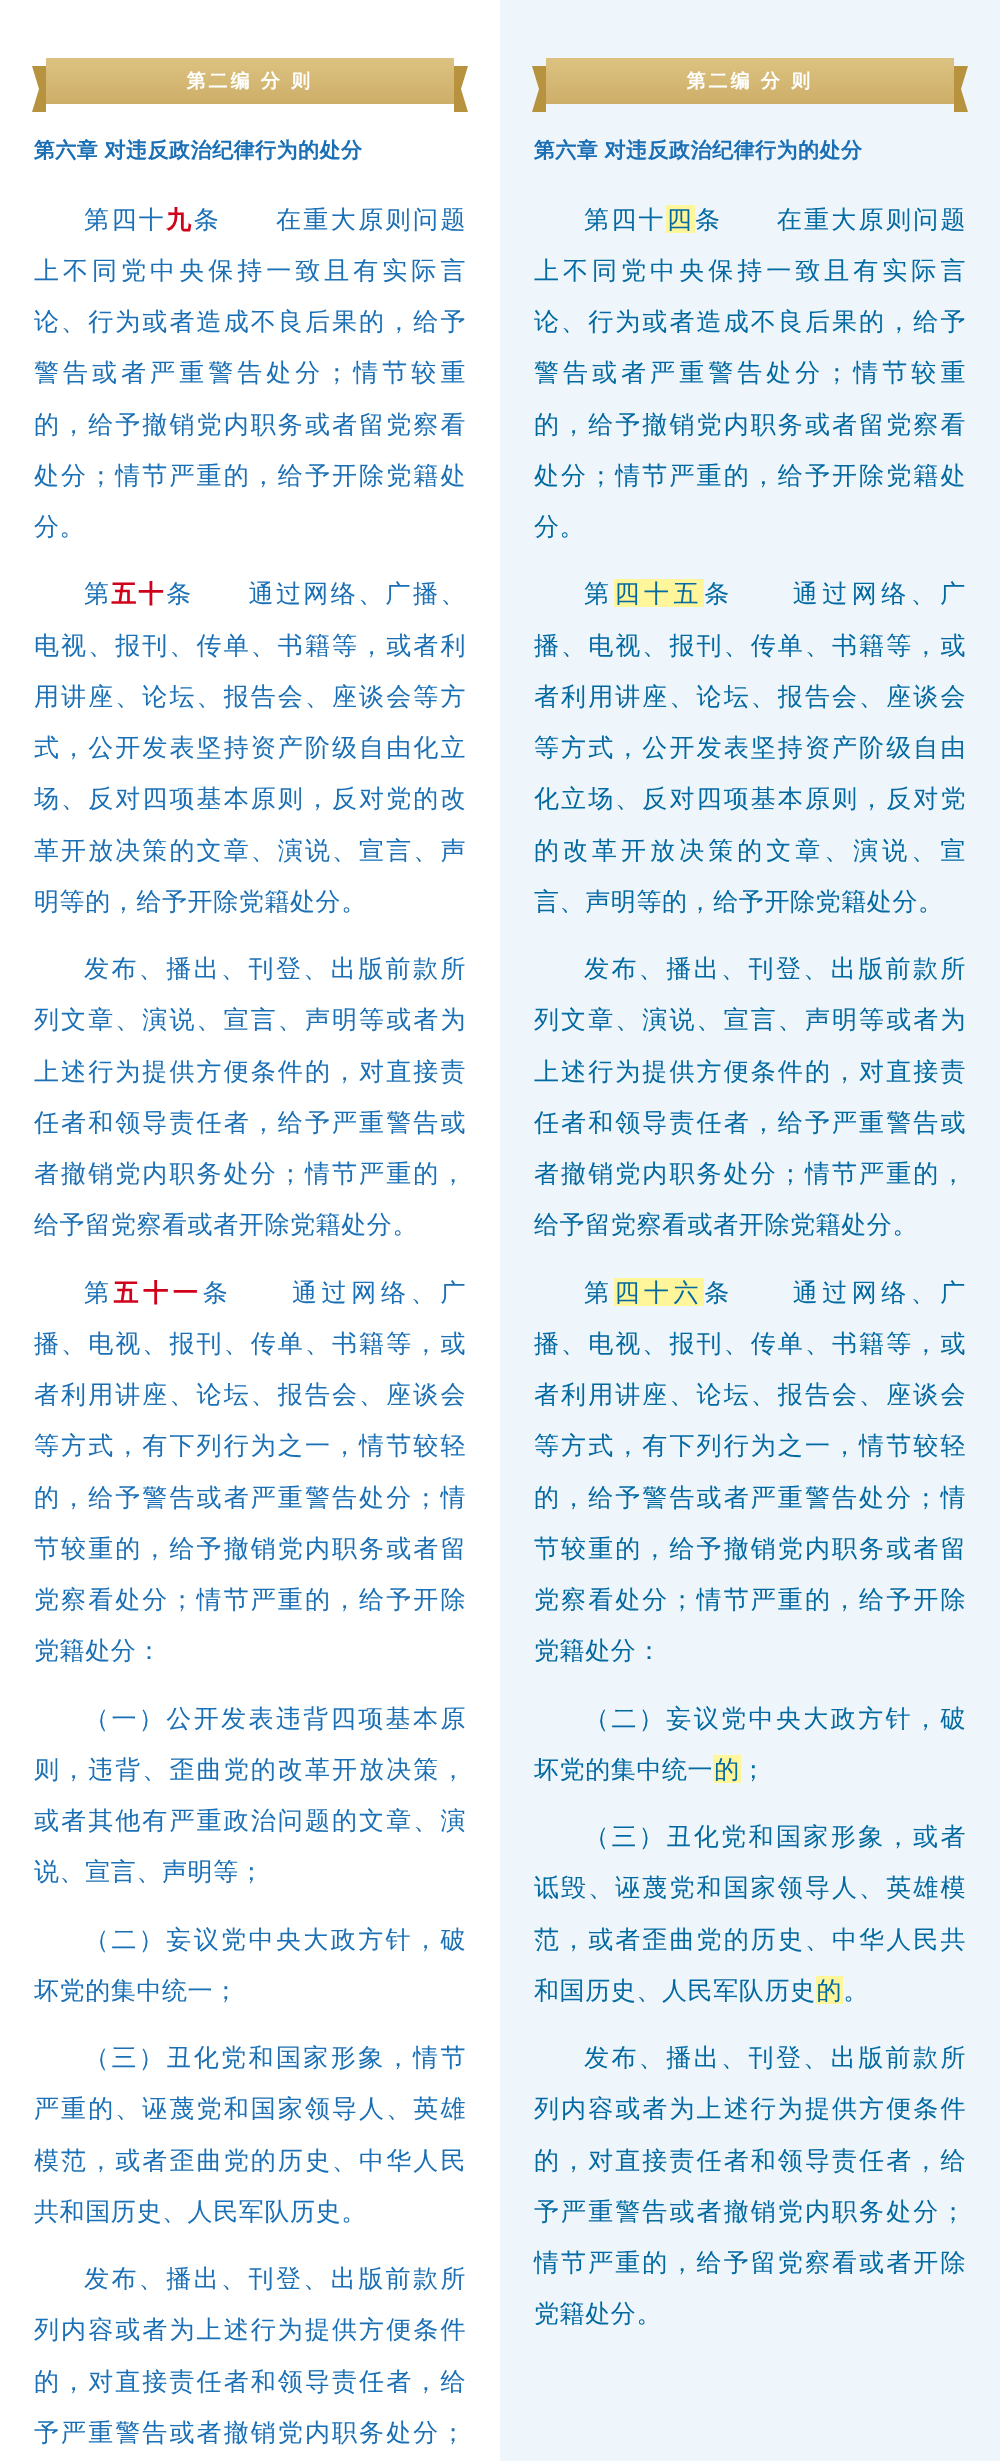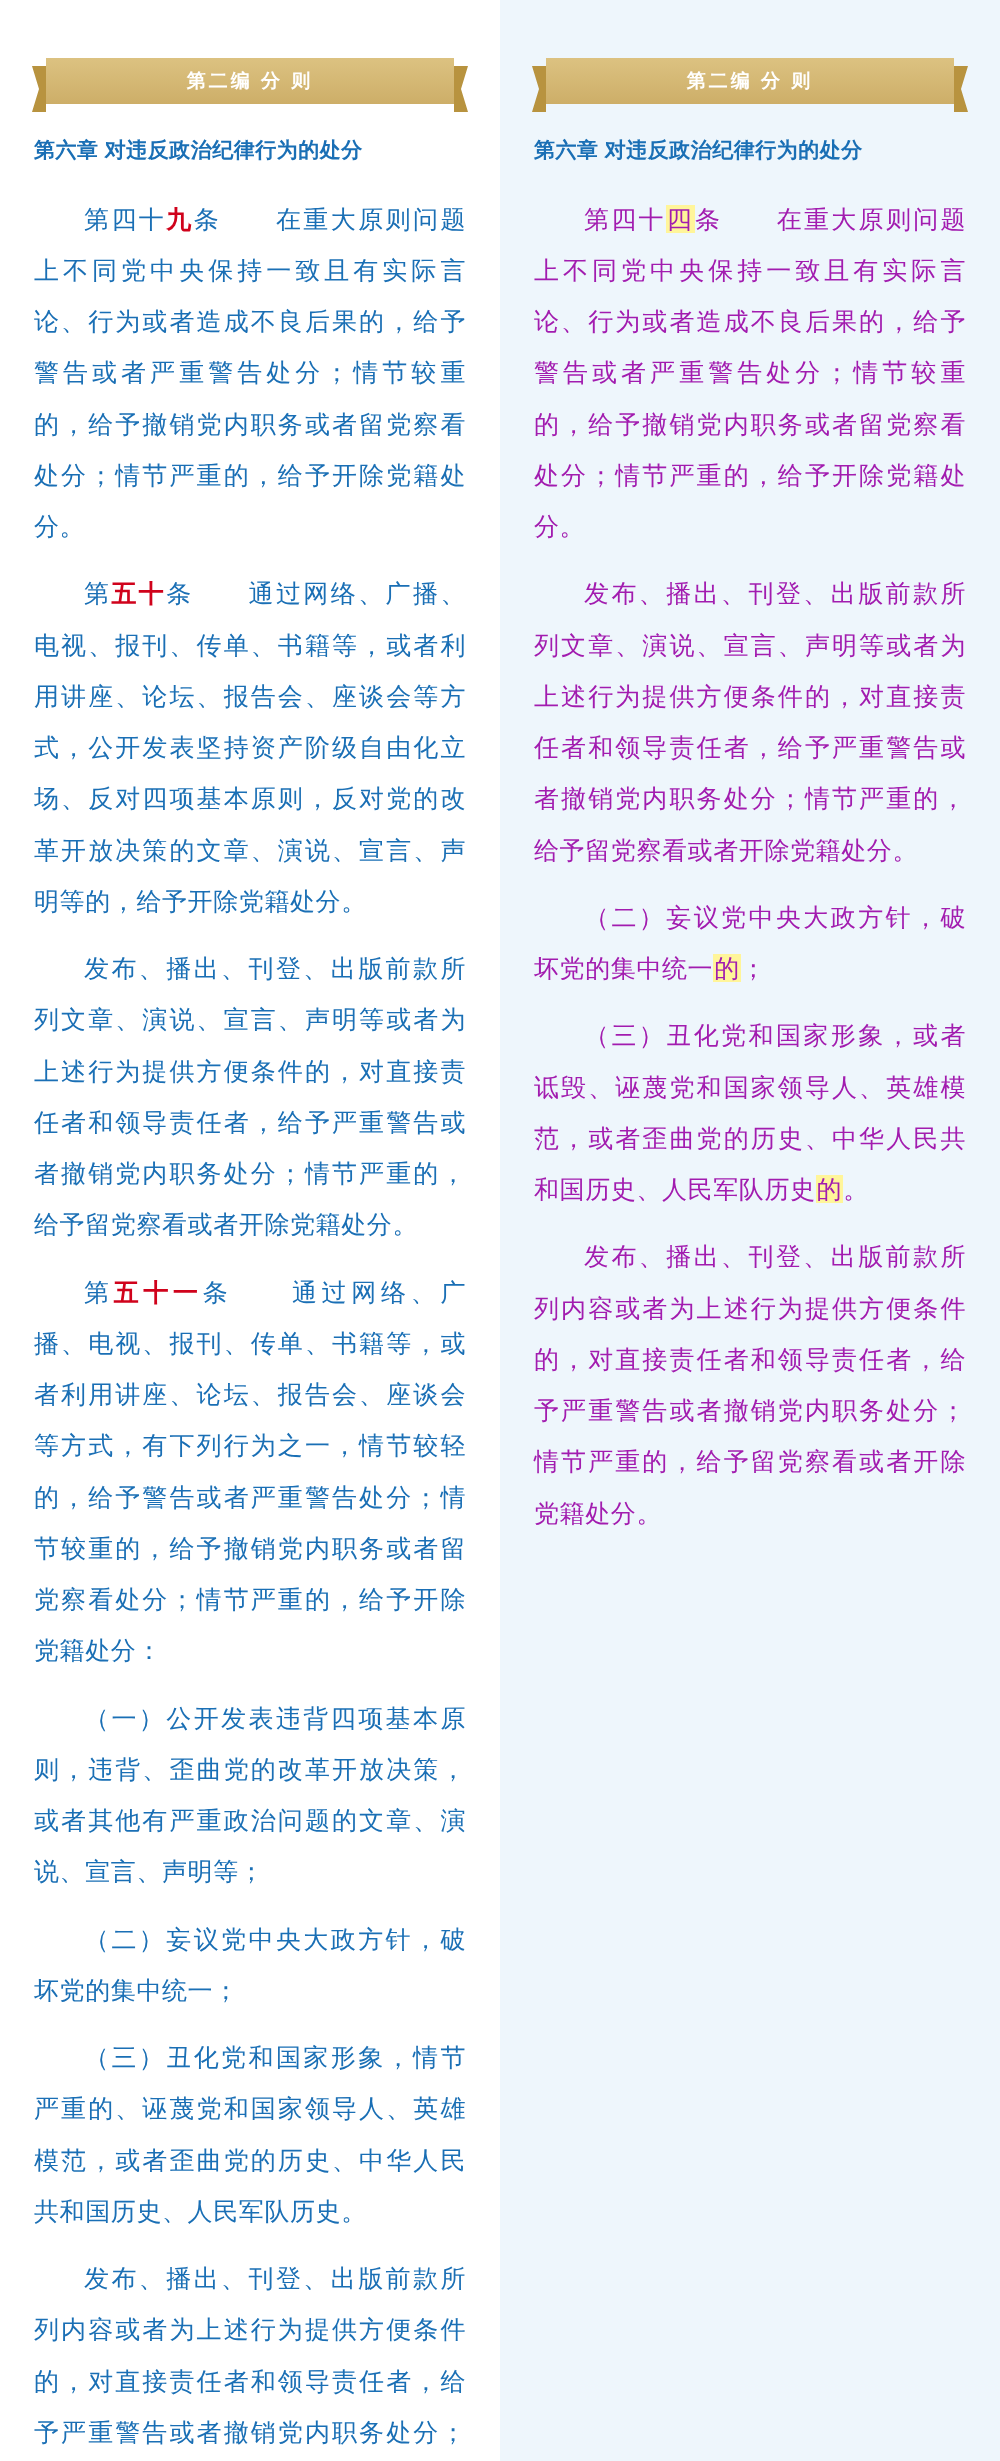--- a/index.html
+++ b/index.html
@@ -71,21 +71,21 @@
   .chapter-right { color: #1a6fb5; }
 
   .body-text {
     margin-top: 28px;
     font-size: 25px;
     line-height: 2.05;
     letter-spacing: 0.6px;
     text-align: justify;
     color: #1a6fb5;
   }
-  .col-right .body-text { color: #a21caf; }
+  .col-right .body-text { color: #0369a1; }
 
   p.para {
     margin: 0 0 0 0;
     text-indent: 2em;
   }
   p.para + p.para { margin-top: 16px; }
   p.spaced { margin-top: 30px; }
 
   .art-num-red {
     color: #d0021b;
@@ -139,22 +139,28 @@
     </div>
 
     <div class="chapter chapter-right">第六章 对违反政治纪律行为的处分</div>
 
     <div class="body-text">
 
       <p class="para">
         <span>第四十</span><span class="hl">四</span><span>条</span>　　<span>在重大原则问题上不同党中央保持一致且有实际言论、行为或者造成不良后果的，给予警告或者严重警告处分；情节较重的，给予撤销党内职务或者留党察看处分；情节严重的，给予开除党籍处分。</span>
       </p>
 
+      <p class="para spaced">
+        <span>第</span><span class="hl">四十五</span><span>条</span>　　<span>通过网络、广播、电视、报刊、传单、书籍等，或者利用讲座、论坛、报告会、座谈会等方式，公开发表坚持资产阶级自由化立场、反对四项基本原则，反对党的改革开放决策的文章、演说、宣言、声明等的，给予开除党籍处分。</span>
+      </p>
       <p class="para">发布、播出、刊登、出版前款所列文章、演说、宣言、声明等或者为上述行为提供方便条件的，对直接责任者和领导责任者，给予严重警告或者撤销党内职务处分；情节严重的，给予留党察看或者开除党籍处分。</p>
 
+      <p class="para spaced">
+        <span>第</span><span class="hl">四十六</span><span>条</span>　　<span>通过网络、广播、电视、报刊、传单、书籍等，或者利用讲座、论坛、报告会、座谈会等方式，有下列行为之一，情节较轻的，给予警告或者严重警告处分；情节较重的，给予撤销党内职务或者留党察看处分；情节严重的，给予开除党籍处分：</span>
+      </p>
 
       <p class="para">
         <span>（二）妄议党中央大政方针，破坏党的集中统一</span><span class="hl">的</span><span>；</span>
       </p>
       <p class="para">
         <span>（三）丑化党和国家形象，或者诋毁、诬蔑党和国家领导人、英雄模范，或者歪曲党的历史、中华人民共和国历史、人民军队历史</span><span class="hl">的</span><span>。</span>
       </p>
       <p class="para">发布、播出、刊登、出版前款所列内容或者为上述行为提供方便条件的，对直接责任者和领导责任者，给予严重警告或者撤销党内职务处分；情节严重的，给予留党察看或者开除党籍处分。</p>
     </div>
   </div>

